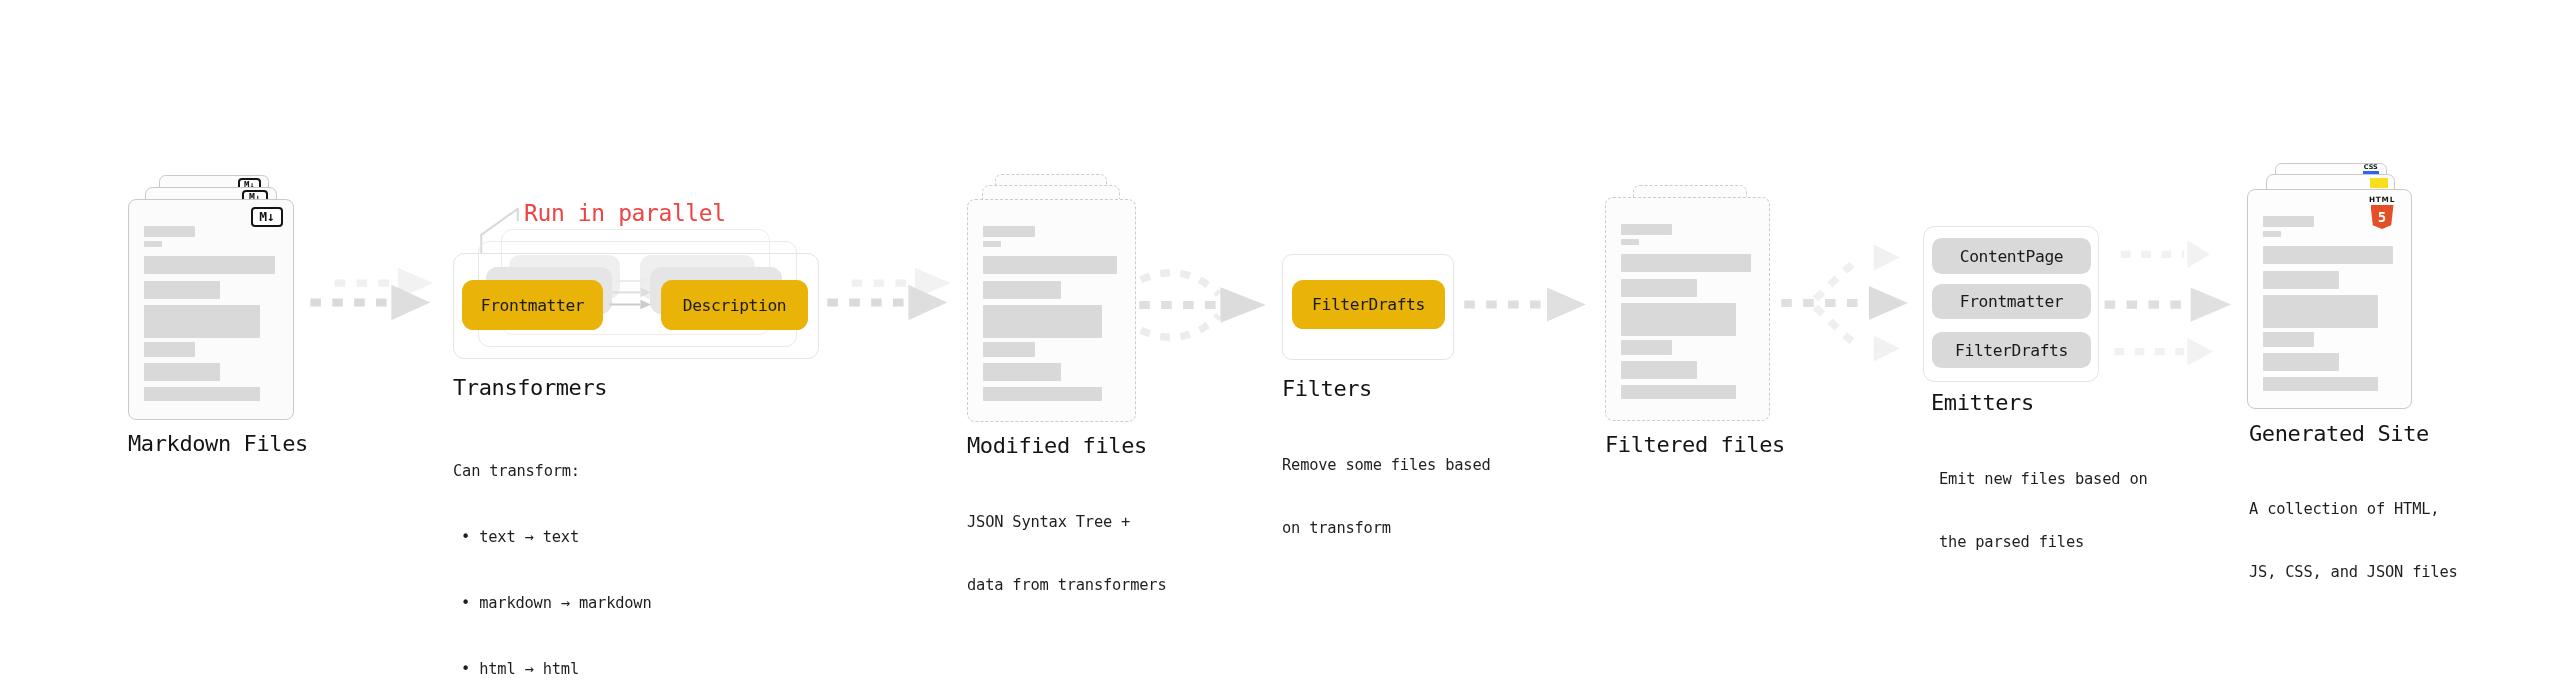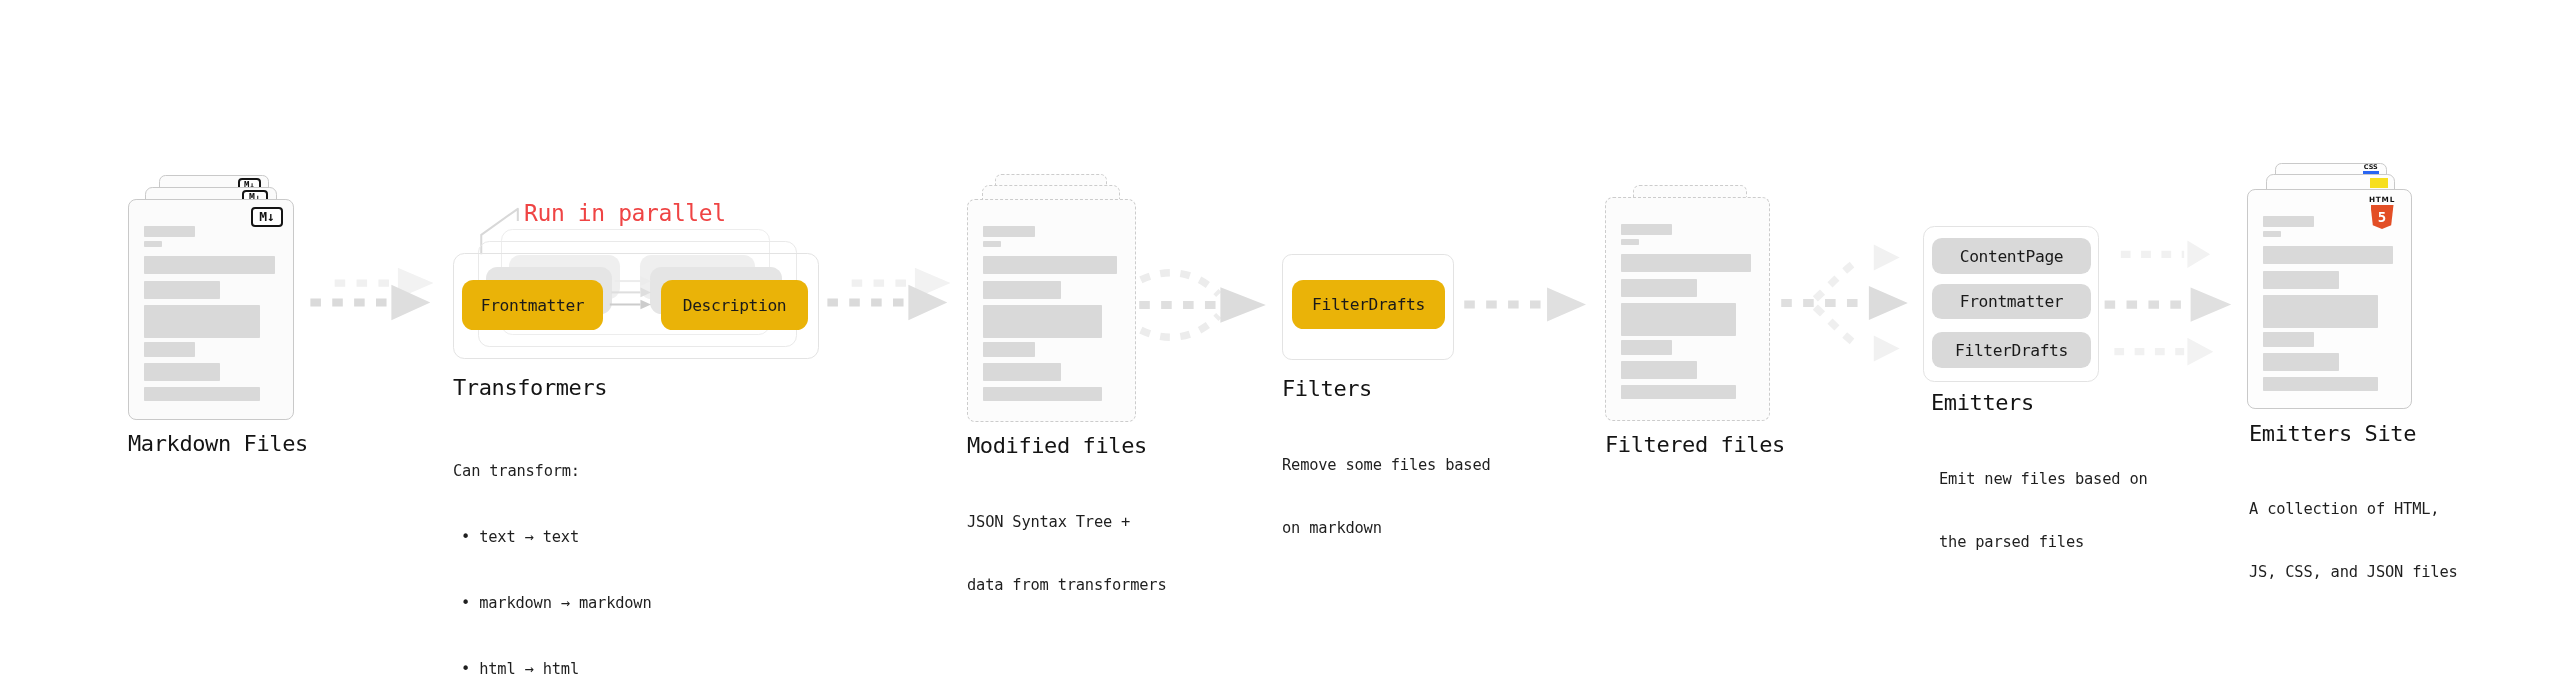--- a/index.html
+++ b/index.html
@@ -139,21 +139,21 @@
     <line x1="4" y1="75" x2="100" y2="75" stroke="#dfdfdf" stroke-width="10" stroke-dasharray="13 14"></line>
     <polygon points="104,53 104,97 160,75" fill="#dcdcdc"></polygon>
   </svg>
 
   <div>
     <div class="frame" style="left:1282px;top:254px;width:172px;height:106px;border-radius:9.8px;"></div>
     <div class="pill" style="left:1292px;top:280px;width:153px;height:49px;">FilterDrafts</div>
     <div class="node-label" style="left:1282px;top:376px;">Filters</div>
     <div class="node-caption" style="left:1282px;top:413px;">
       <div>Remove some files based</div>
-      <div>on markdown</div>
+      <div>on transform</div>
     </div>
   </div>
 
   <svg class="abs" style="left:1461px;top:280px;" width="138" height="49" viewBox="0 0 170 60">
     <line x1="4" y1="30" x2="102" y2="30" stroke="#dedede" stroke-width="10" stroke-dasharray="13 14"></line>
     <polygon points="106,9 106,51 154,30" fill="#e0e0e0"></polygon>
   </svg>
 
   <div>
     <div class="sheet dashed" style="left:1633px;top:185px;width:114px;height:41px;border-radius:6.5px;"></div>
@@ -219,21 +219,21 @@
         <div class="bar" style="width:87%;height:32.5px;margin-bottom:4.1px"></div>
         <div class="bar" style="width:38%;height:15.4px;margin-bottom:5.7px"></div>
         <div class="bar" style="width:57%;height:18px;margin-bottom:6.5px"></div>
         <div class="bar" style="width:87%;height:14px"></div>
       </div>
       <div class="html5-badge" style="right:15px;top:4.9px;">
         <div class="html5-word">HTML</div>
         <div class="html5-shield">5</div>
       </div>
     </div>
-    <div class="node-label" style="left:2249px;top:421px;">Emitters Site</div>
+    <div class="node-label" style="left:2249px;top:421px;">Generated Site</div>
     <div class="node-caption" style="left:2249px;top:457px;">
       <div>A collection of HTML,</div>
       <div>JS, CSS, and JSON files</div>
     </div>
   </div>
 
 </div>
 
 
 </body></html>

